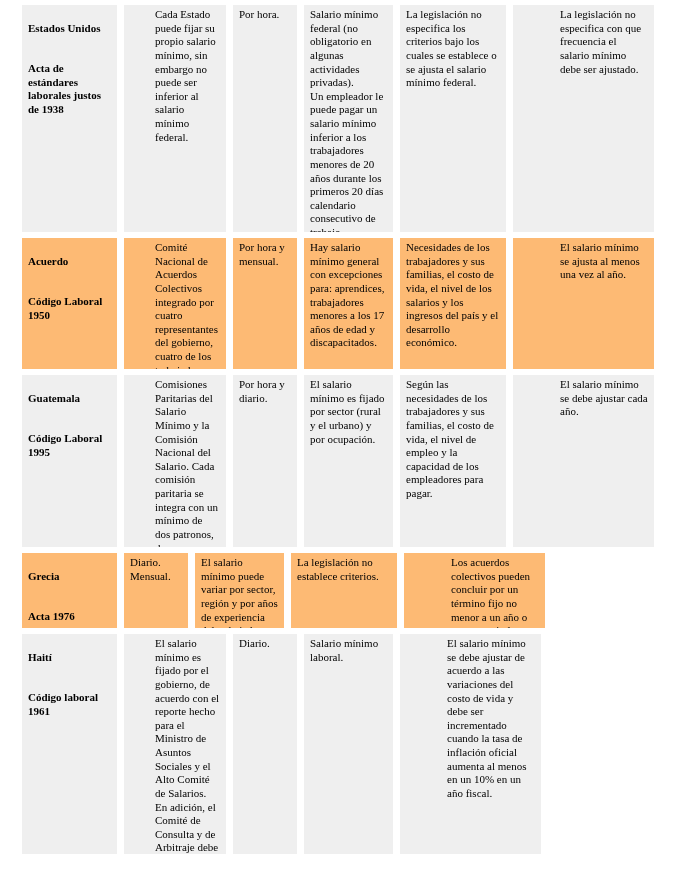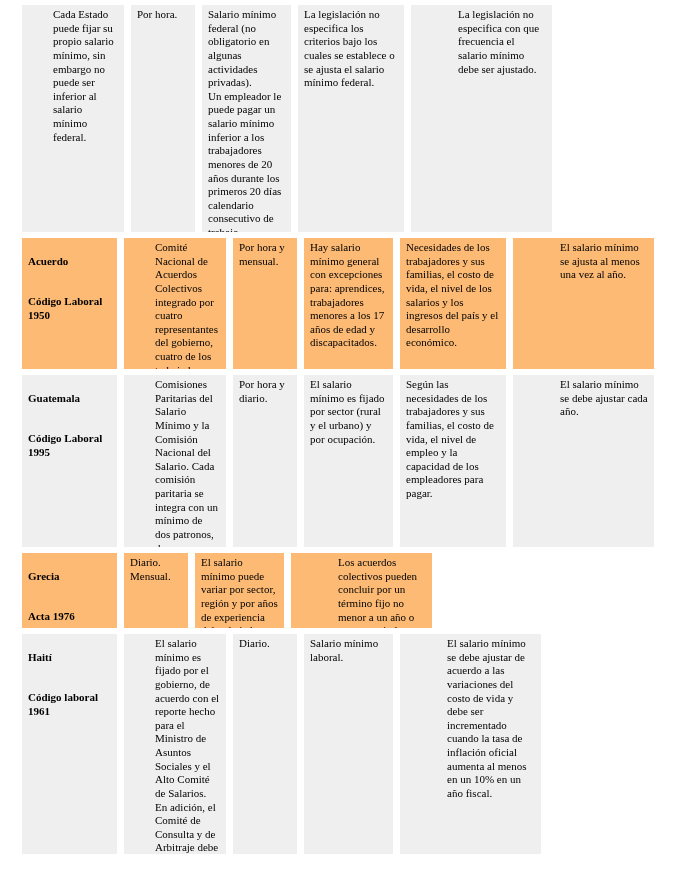--- a/index.html
+++ b/index.html
@@ -49,20 +49,24 @@
   .country { font-weight: bold; margin-bottom: 13px; }
   .law { font-weight: bold; }
 </style>
 </head>
 <body>
 
 <div class="page">
   <div class="tbl">
 
     <div class="row r1">
+      <div class="cell c1 light">
+        <div class="country">Estados Unidos</div>
+        <div class="law">Acta de estándares laborales justos de 1938</div>
+      </div>
       <div class="cell c2 light">Cada Estado puede fijar su propio salario mínimo, sin embargo no puede ser inferior al salario mínimo federal.</div>
       <div class="cell c3 light">Por hora.</div>
       <div class="cell c4 light">Salario mínimo federal (no obligatorio en algunas actividades privadas).
 Un empleador le puede pagar un salario mínimo inferior a los trabajadores menores de 20 años durante los primeros 20 días calendario consecutivo de trabajo.</div>
       <div class="cell c5 light">La legislación no especifica los criterios bajo los cuales se establece o se ajusta el salario mínimo federal.</div>
       <div class="cell c6 light">La legislación no especifica con que frecuencia el salario mínimo debe ser ajustado.</div>
     </div>
 
     <div class="row r2">
       <div class="cell c1 dark">
@@ -89,20 +93,21 @@
     </div>
 
     <div class="row r4">
       <div class="cell c1 dark">
         <div class="country">Grecia</div>
         <div class="law">Acta 1976</div>
       </div>
       <div class="cell c3 dark">Diario.
 Mensual.</div>
       <div class="cell c4 dark">El salario mínimo puede variar por sector, región y por años de experiencia del trabajador.</div>
+      <div class="cell c5 dark">La legislación no establece criterios.</div>
       <div class="cell c6 dark">Los acuerdos colectivos pueden concluir por un término fijo no menor a un año o por un periodo indefinido.</div>
     </div>
 
     <div class="row r5">
       <div class="cell c1 light">
         <div class="country">Haití</div>
         <div class="law">Código laboral 1961</div>
       </div>
       <div class="cell c2 light">El salario mínimo es fijado por el gobierno, de acuerdo con el reporte hecho para el Ministro de Asuntos Sociales y el Alto Comité de Salarios. En adición, el Comité de Consulta y de Arbitraje debe hacer recomendaciones acerca del salario mínimo. Este</div>
       <div class="cell c3 light">Diario.</div>

